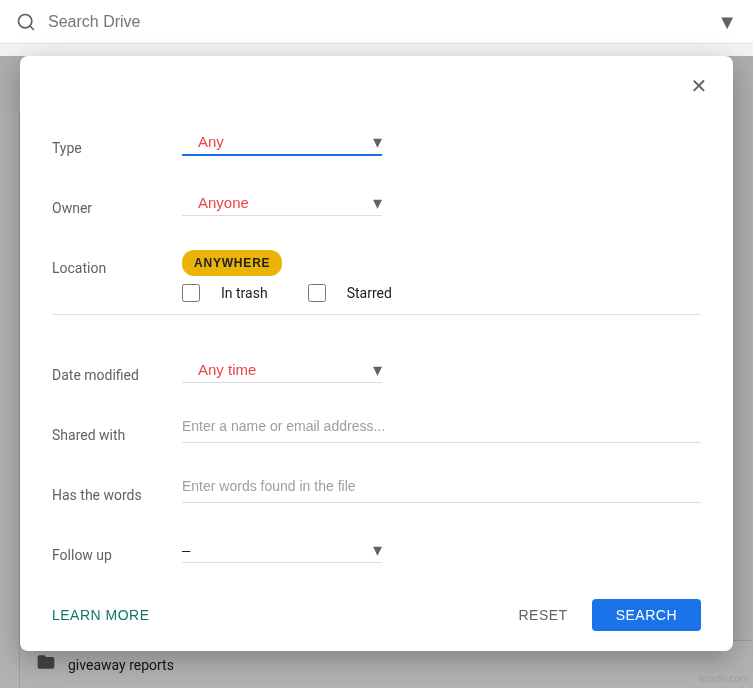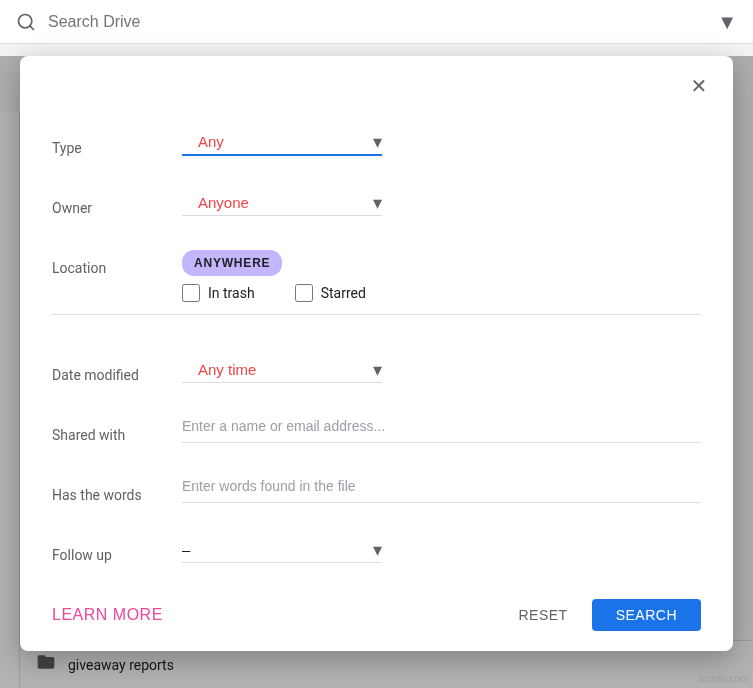--- a/index.html
+++ b/index.html
@@ -209,21 +209,21 @@
     .select-arrow {
       position: absolute;
       right: 0;
       color: #5f6368;
       pointer-events: none;
       font-size: 18px;
     }
 
     
     .location-btn {
-      background: #c4b5fd;
+      background: #eab308;
       border: none;
       border-radius: 12px;
       padding: 6px 12px;
       font-size: 12px;
       font-weight: 700;
       color: #202124;
       letter-spacing: 0.8px;
       cursor: pointer;
       text-transform: uppercase;
     }
@@ -233,21 +233,21 @@
       display: flex;
       align-items: center;
       margin-left: 130px;
       margin-bottom: 12px;
       gap: 40px;
     }
 
     .checkbox-item {
       display: flex;
       align-items: center;
-      gap: 8px;
+      gap: 21px;
       cursor: pointer;
     }
 
     .checkbox-item input[type="checkbox"] {
       width: 18px;
       height: 18px;
       accent-color: #1a73e8;
       cursor: pointer;
     }
 
@@ -319,22 +319,22 @@
     .modal-footer {
       display: flex;
       align-items: center;
       justify-content: space-between;
       padding: 12px 32px 20px 32px;
     }
 
     .learn-more-btn {
       background: transparent;
       border: none;
-      color: #ec4899;
-      font-size: 16px;
+      color: #0f766e;
+      font-size: 14px;
       font-weight: 500;
       letter-spacing: 0.5px;
       cursor: pointer;
       text-transform: uppercase;
     }
 
     .footer-right {
       display: flex;
       gap: 8px;
     }

